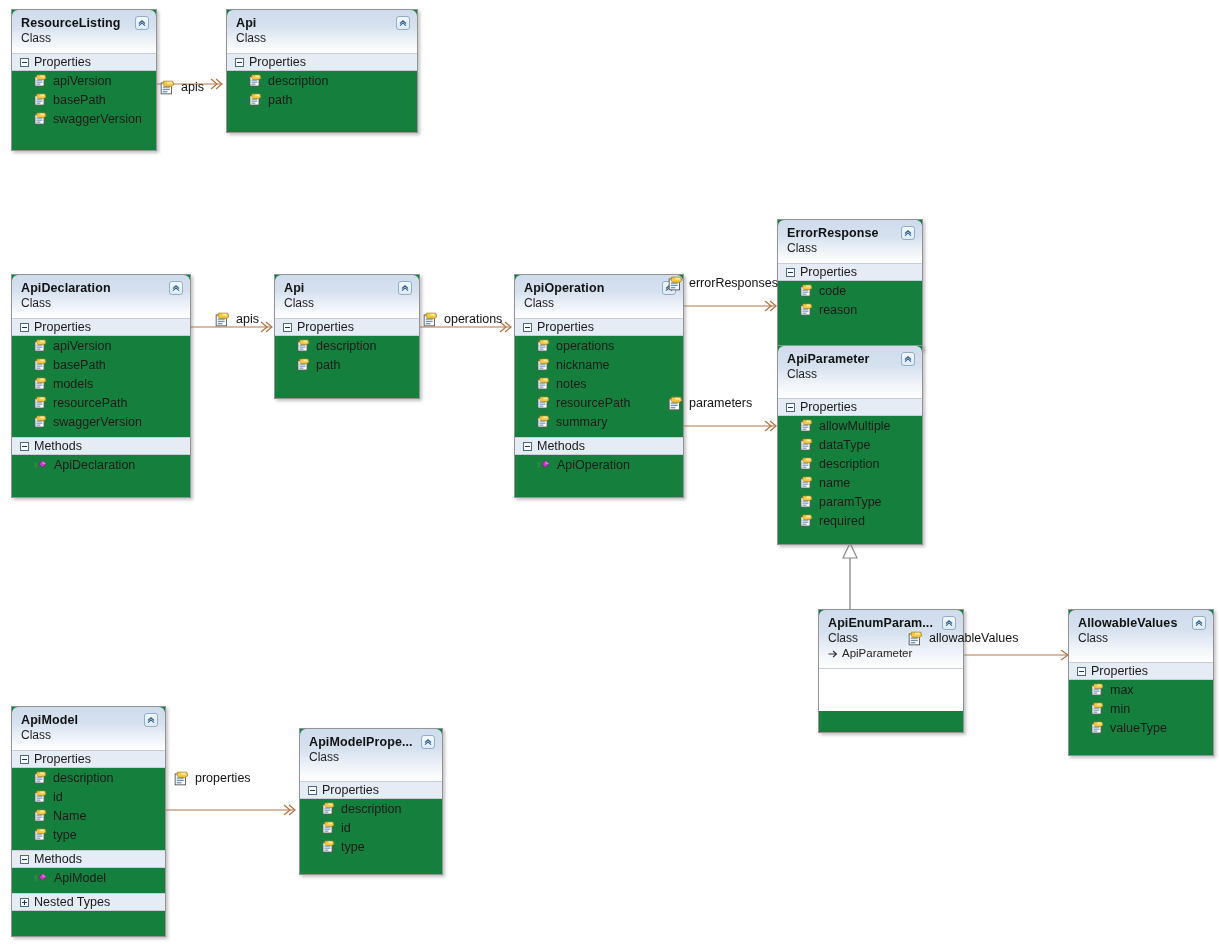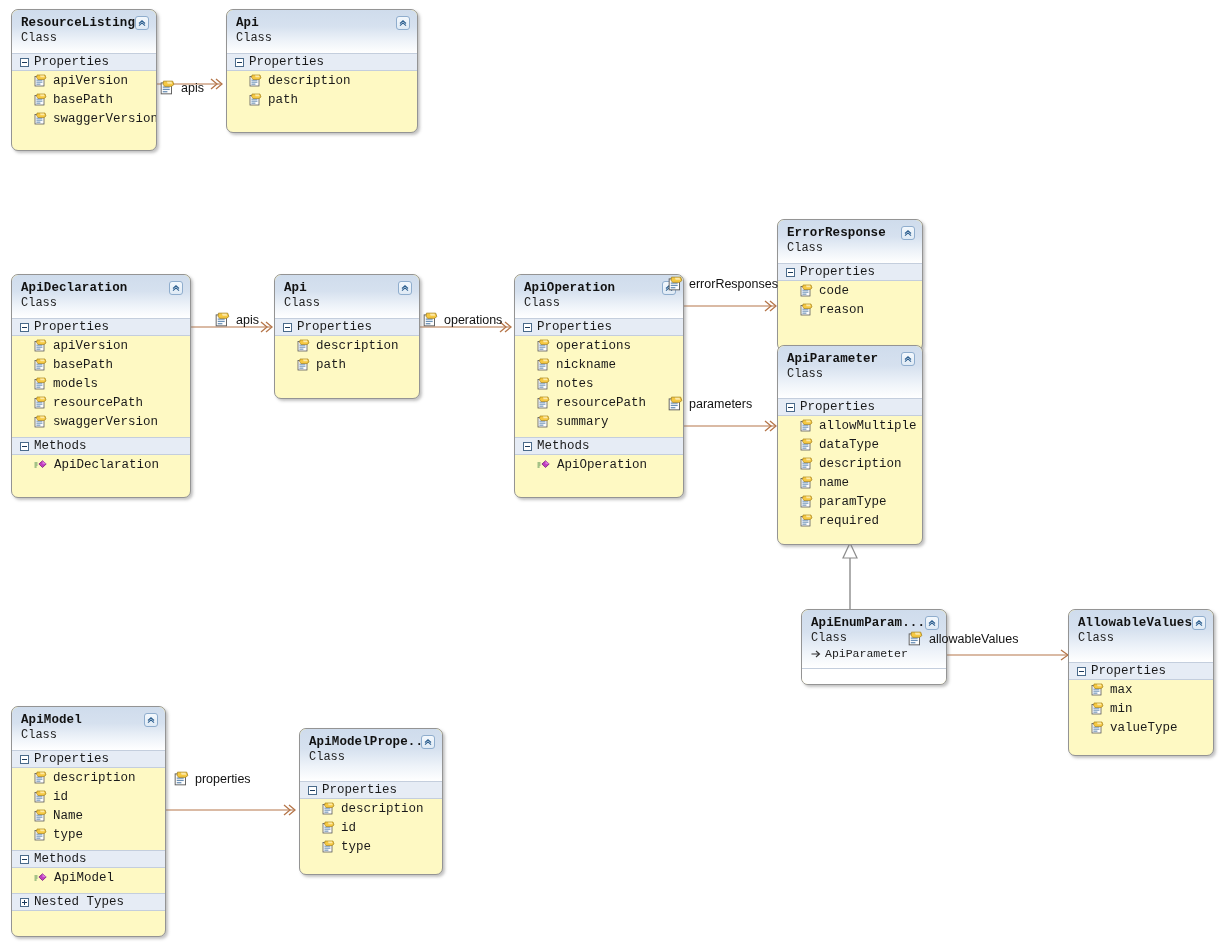--- a/index.html
+++ b/index.html
@@ -25,26 +25,25 @@
     height: 944px;
     pointer-events: none;
     z-index: 1;
   }
 
   
   .cls {
     position: absolute;
     box-sizing: border-box;
     border: 1px solid #949494;
-    border-radius: 7px;
-    background: #fef9c3;
+    border-radius: 0;
+    background: #15803d;
     box-shadow: 2px 2px 3px rgba(120,120,120,0.45);
     z-index: 3;
     overflow: hidden;
-    font-family: Liberation Mono, monospace;
   }
 
   .cls-header {
     position: relative;
     padding: 6px 8px 7px 9px;
     background: linear-gradient(to bottom, #cfdcec 0%, #d6e1ef 38%, #eef3f9 72%, #ffffff 100%);
     border-top-left-radius: 6px;
     border-top-right-radius: 6px;
   }
   .cls-name {
@@ -137,21 +136,20 @@
   }
   .empty-body { height: 42px; background: #ffffff; }
 
   
   .ico { flex: none; display: block; }
 
   
   .assoc-label {
     position: absolute;
     display: flex;
-    align-items: center;
     gap: 6px;
     font-size: 12.5px;
     color: #111111;
     white-space: nowrap;
     z-index: 4;
   }
 </style>
 </head>
 <body>
 
@@ -623,21 +621,21 @@
           <rect x="2.4" y="7.6" width="6" height="1.1" fill="#6a8fb5"></rect>
           <rect x="2.4" y="9.6" width="4" height="1.1" fill="#6a8fb5"></rect>
           <path d="M3,1 L11,1 L12,4 L10,5.5 L4,5.5 L2.6,3.6 Z" fill="#f5c842" stroke="#a8841e" stroke-width="0.7"></path>
           <path d="M6,1.6 L10,1.6 L10.6,3.2 L6.6,3.2 Z" fill="#fde9a7" stroke="none"></path>
         </svg>
       <span>required</span>
     </div>
   </div>
 </div>
 
-<div class="cls" style="left:801px; top:609px; width:146px; height:76px;">
+<div class="cls" style="left:818px; top:609px; width:146px; height:124px;">
   <div class="cls-header">
     <div class="cls-name">ApiEnumParam...</div>
     <div class="cls-kind">Class</div>
     <div class="cls-base">
       <svg width="11" height="10" viewBox="0 0 11 10">
           <path d="M0.5,5 L8,5 M5,2 L8.5,5 L5,8" stroke="#333333" stroke-width="1.1" fill="none"></path>
         </svg>
       <span>ApiParameter</span>
     </div>
     <div class="chev">

